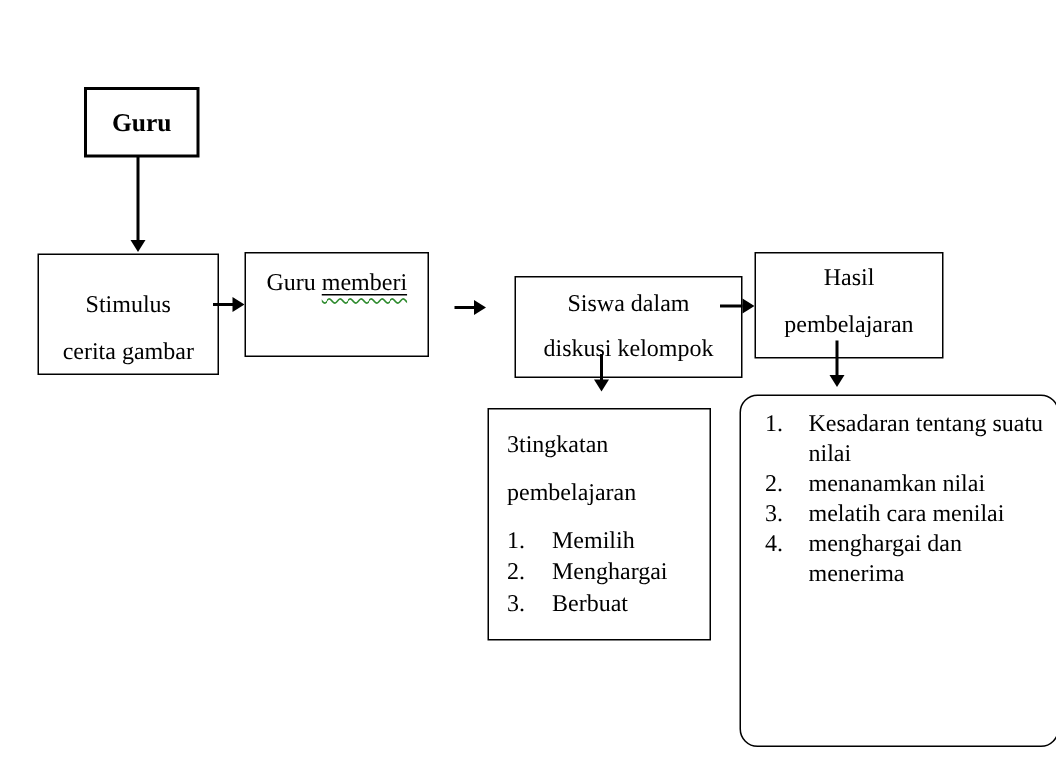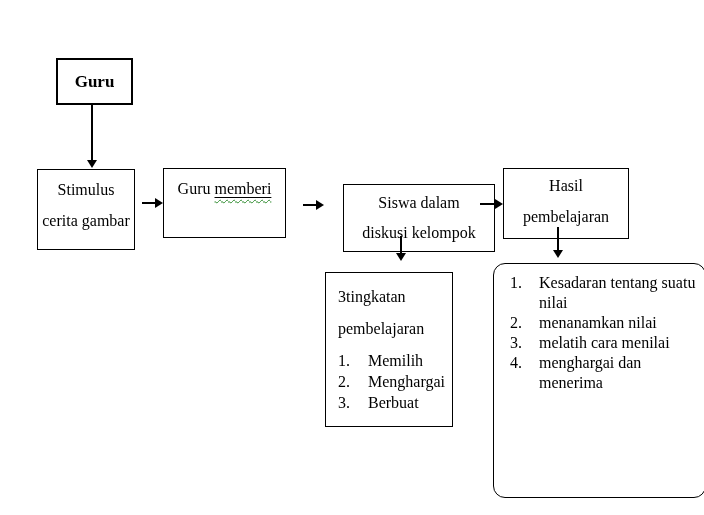--- a/index.html
+++ b/index.html
@@ -49,26 +49,26 @@
     background: #ffffff;
     font-size: 16px;
   }
   .box-guru {
     left: 56px; top: 58px; width: 77px; height: 47px;
     border-width: 2px;
     font-weight: bold;
     font-size: 17px;
     display: flex; align-items: center; justify-content: center;
   }
-  .box-a { left: 37px;  top: 169px; width: 98px; height: 81px; text-align: center; line-height: 31px; padding-top: 4px; }
+  .box-a { left: 25px;  top: 169px; width: 121px; height: 81px; text-align: center; line-height: 31px; padding-top: 18px; }
   .box-b { left: 163px; top: 168px; width: 123px; height: 70px; text-align: center; line-height: 31px; padding-top: 4px; }
   .box-c { left: 343px; top: 168px; width: 152px; height: 68px; text-align: center; line-height: 30px; padding-top: 3px; margin-top: 16px; }
   .box-d { left: 503px; top: 168px; width: 126px; height: 71px; text-align: center; line-height: 31px; padding-top: 1px; }
 
-  .box-e { left: 325px; top: 272px; width: 128px; height: 155px; padding: 8px 4px 0 12px; }
+  .box-e { left: 325px; top: 272px; width: 149px; height: 155px; padding: 8px 4px 0 12px; }
   .box-e .e-heading div { line-height: 32px; }
 
   .box-f { left: 493px; top: 263px; width: 213px; height: 235px; padding: 9px 8px 0 16px; line-height: 20px; border-radius: 12px; }
 
   
   ol.numlist {
     list-style: none;
     counter-reset: n;
     margin: 0;
     padding: 0;

